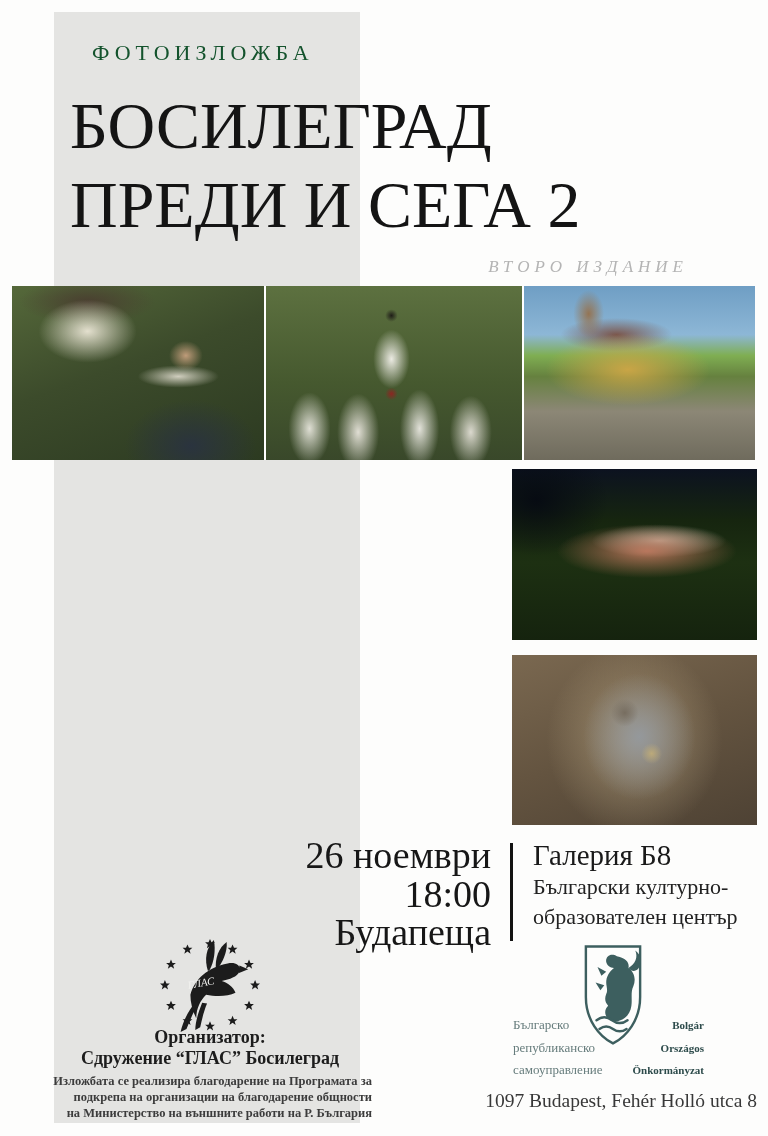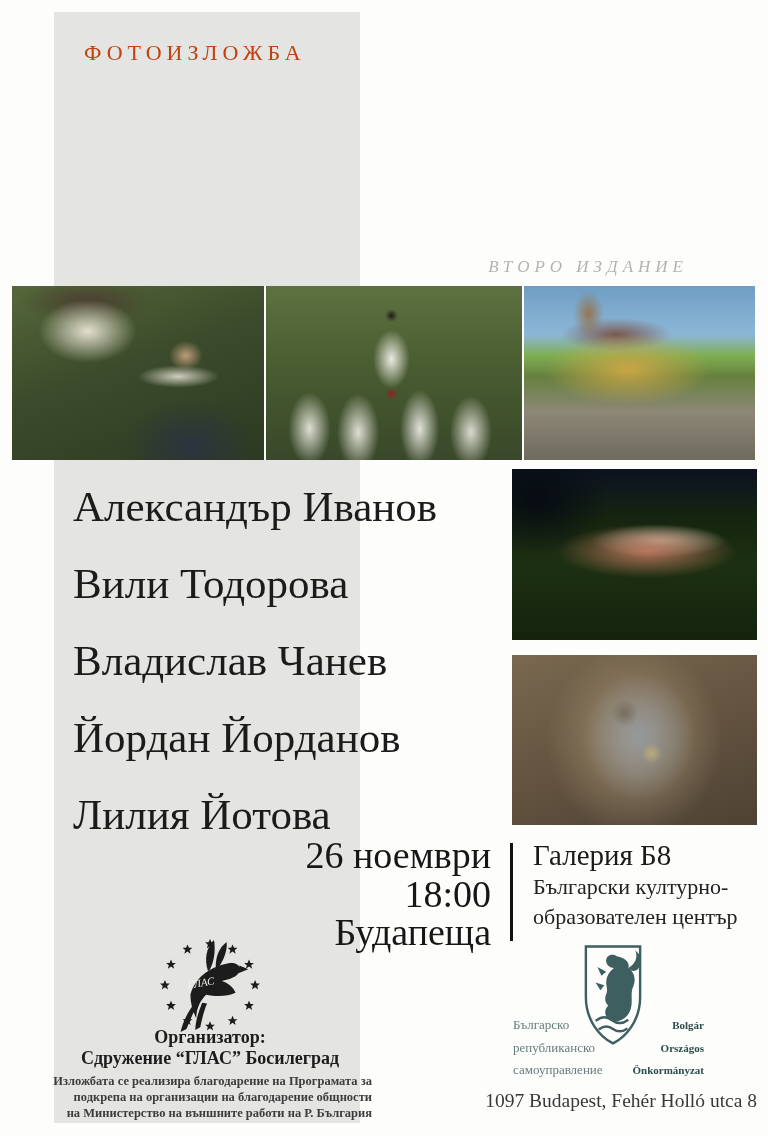--- a/index.html
+++ b/index.html
@@ -3,21 +3,21 @@
 <meta charset="utf-8">
 <style>
   html,body{margin:0;padding:0;background:#ffffff;}
   .poster{
     position:relative;width:768px;height:1136px;overflow:hidden;
     background:#fdfdfc;
     font-family:"Liberation Serif","DejaVu Serif",serif;
     color:#1d1d1d;
   }
   .band{position:absolute;left:54px;top:12px;width:306px;height:1111px;background:var(--band,#e4e4e2);}
-  .eyebrow{position:absolute;left:84px;top:40px;font-size:22px;letter-spacing:5px;color:#c2410c;}
+  .eyebrow{position:absolute;left:92px;top:40px;font-size:22px;letter-spacing:5px;color:#14532d;}
   .title{position:absolute;left:70px;top:86px;font-size:66px;line-height:79px;color:#141414;white-space:nowrap;}
   .subtitle{position:absolute;right:80px;top:257px;font-size:17px;letter-spacing:5px;color:var(--subtle,#b4b4b4);white-space:nowrap;font-style:italic;}
 
   .strip{position:absolute;left:12px;top:286px;width:743px;height:174px;display:flex;gap:2px;background:#fff;}
   .ph{height:100%;}
   .ph-a{width:252px;
     background-color:#3c4b2b;
     background-image:
       radial-gradient(ellipse 70px 45px at 30% 26%, rgba(236,231,215,.95), rgba(236,231,215,0) 70%),
       radial-gradient(ellipse 95px 32px at 30% 9%, rgba(74,62,48,.95), rgba(74,62,48,0) 72%),
@@ -79,36 +79,33 @@
 </style>
 </head>
 <body>
 
 <div class="poster">
 
   <div class="band"></div>
 
   <div class="eyebrow">ФОТОИЗЛОЖБА</div>
 
+  <div class="title">
+    <div>БОСИЛЕГРАД</div>
+    <div>ПРЕДИ И СЕГА 2</div>
+  </div>
 
   <div class="subtitle">ВТОРО ИЗДАНИЕ</div>
 
   <div class="strip">
     <div class="ph ph-a"></div>
     <div class="ph ph-b"></div>
     <div class="ph ph-c"></div>
   </div>
 
-  <div class="names">
-    <div>Александър Иванов</div>
-    <div>Вили Тодорова</div>
-    <div>Владислав Чанев</div>
-    <div>Йордан Йорданов</div>
-    <div>Лилия Йотова</div>
-  </div>
 
   <div class="ph-town"></div>
   <div class="ph-icon"></div>
 
   <div class="date-block">
     <div>26 ноември</div>
     <div>18:00</div>
     <div>Будапеща</div>
   </div>
 

